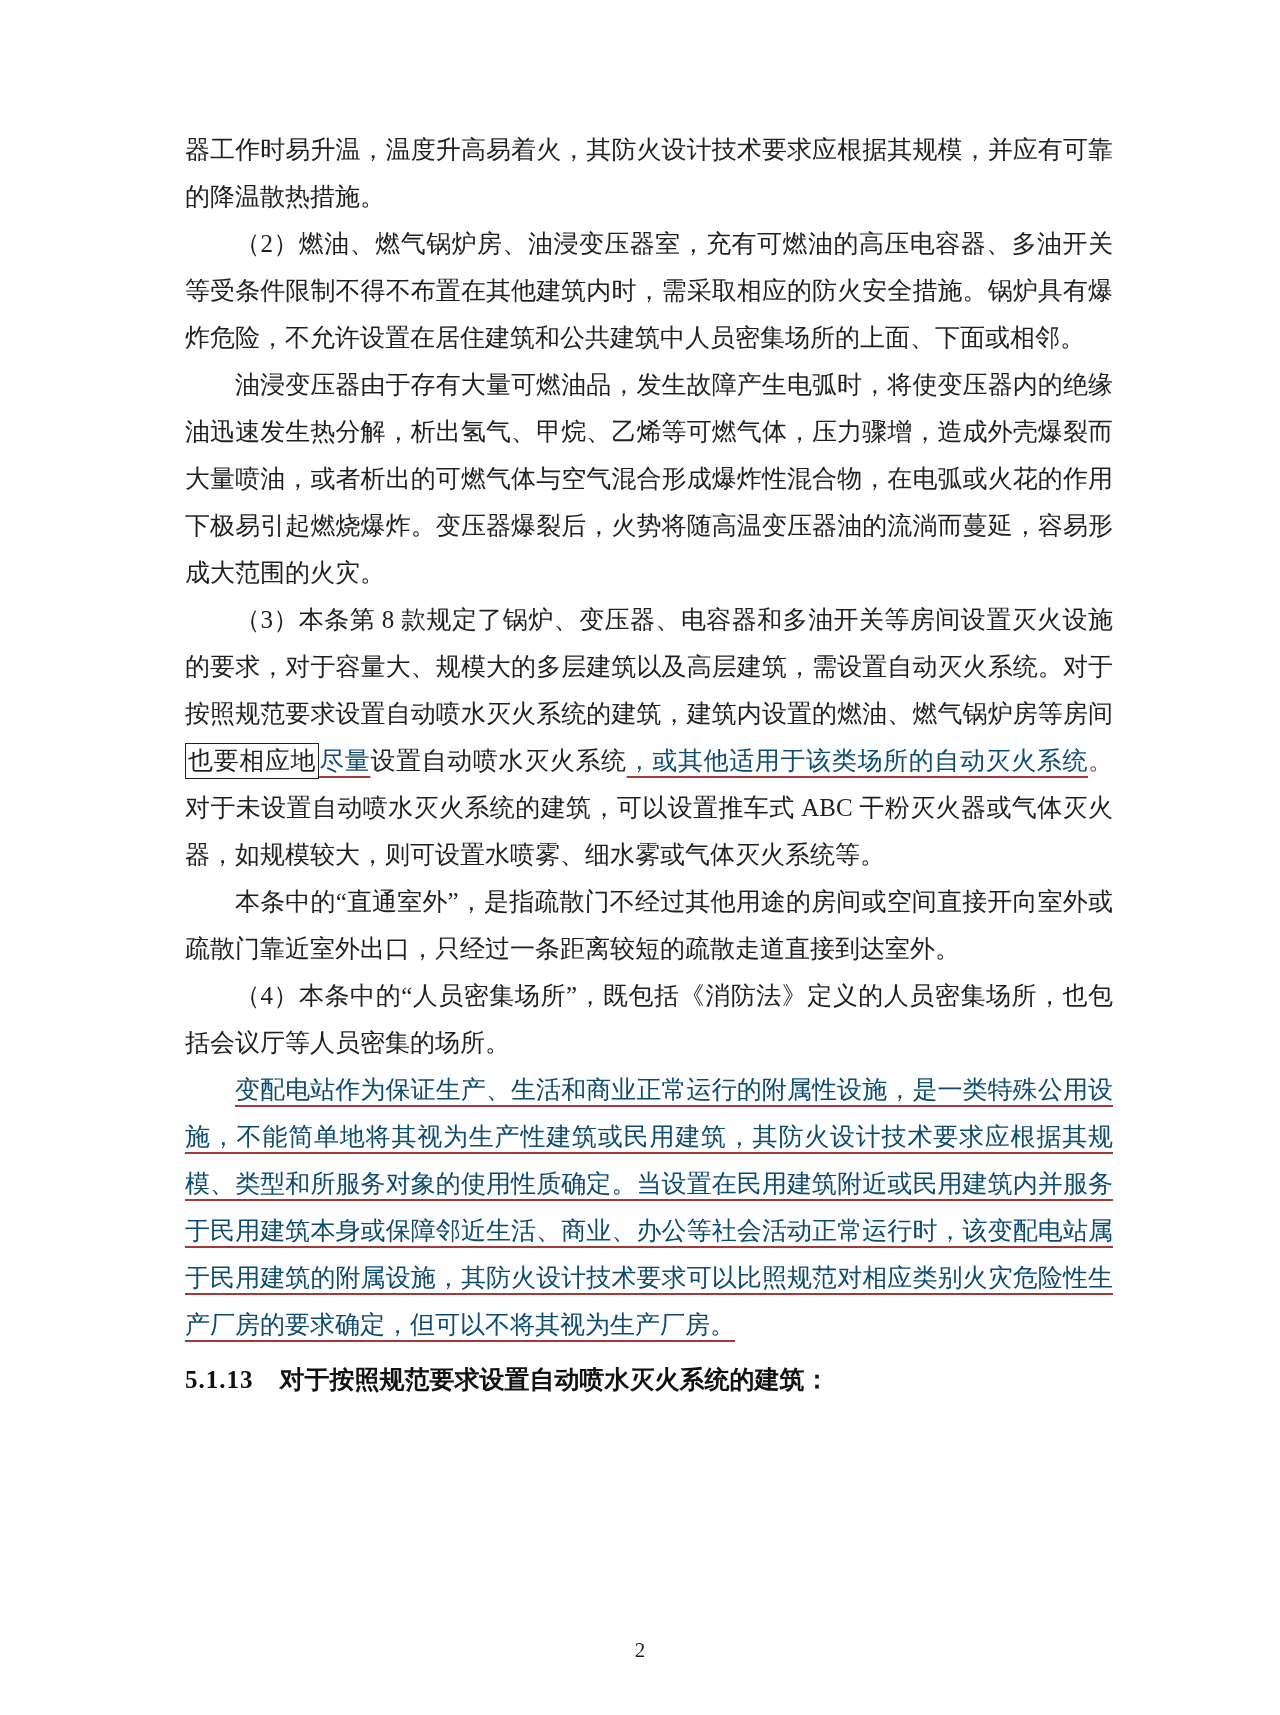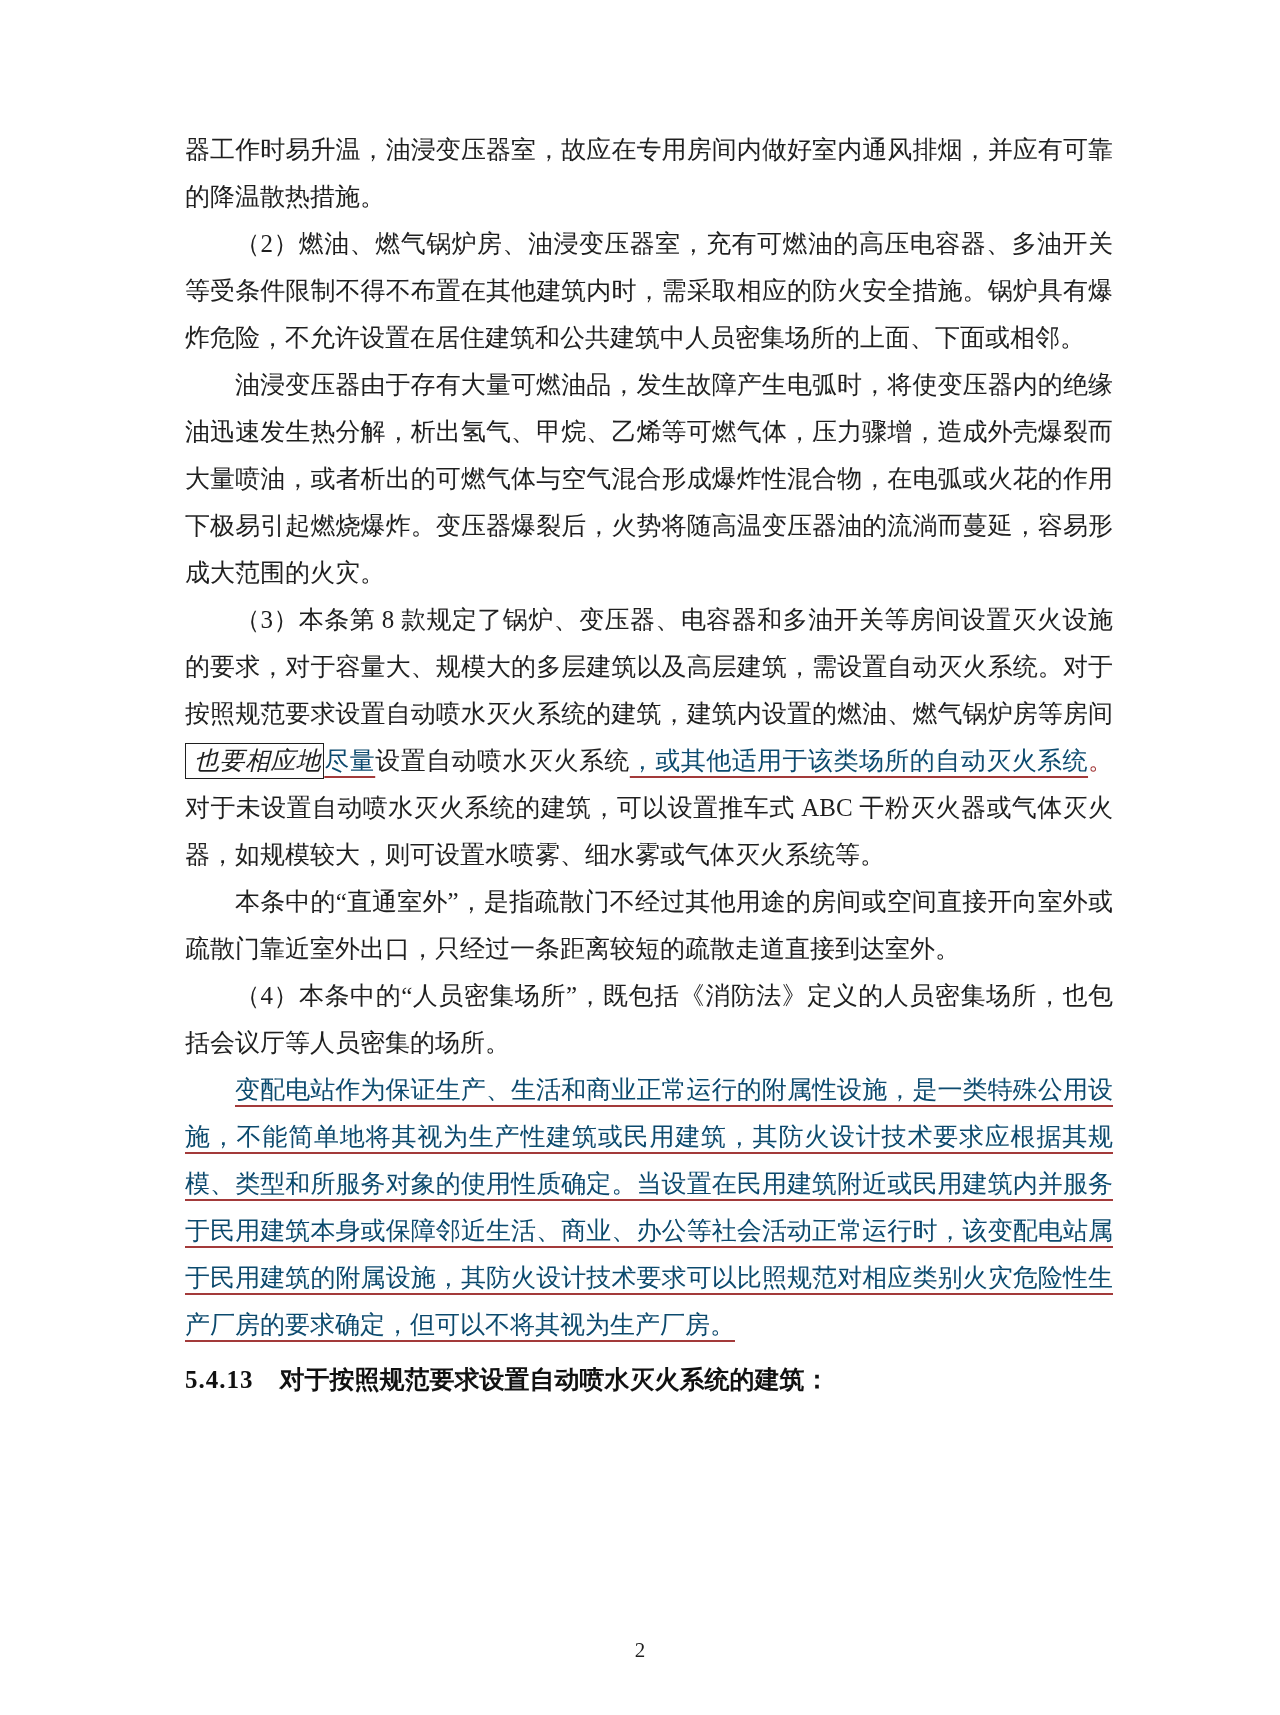--- a/index.html
+++ b/index.html
@@ -30,22 +30,21 @@
   .red-u {
     color: #0c4a6e;
     text-decoration: underline;
     text-decoration-color: #a33a3a;
     text-decoration-thickness: 1.5px;
     text-underline-offset: 7px;
   }
   .red-plain { color: #a33a3a; }
   .boxed {
     border: 1.6px solid #1f1f1f;
-    padding: 3px 2px 4px 8px;
-    font-style: italic;
+    padding: 3px 2px 4px 2px;
   }
   .heading {
     margin: 8px 0 0 0;
     font-weight: bold;
     text-indent: 0;
     color: #111111;
   }
   .clause-num {
     font-family: "Liberation Serif", "DejaVu Serif", serif;
     font-weight: bold;
@@ -65,26 +64,26 @@
     font-size: 21px;
     color: #1f1f1f;
   }
 </style>
 </head>
 <body>
 
 <div class="page">
   <div class="text-block">
     <div>
-        <p class="para no-indent"><span>器工作时易升温，油浸变压器室，故应在专用房间内做好室内通风排烟，并应有可靠的降温散热措施。</span></p>
+        <p class="para no-indent"><span>器工作时易升温，温度升高易着火，其防火设计技术要求应根据其规模，并应有可靠的降温散热措施。</span></p>
         <p class="para"><span>（2）燃油、燃气锅炉房、油浸变压器室，充有可燃油的高压电容器、多油开关等受条件限制不得不布置在其他建筑内时，需采取相应的防火安全措施。锅炉具有爆炸危险，不允许设置在居住建筑和公共建筑中人员密集场所的上面、下面或相邻。</span></p>
         <p class="para"><span>油浸变压器由于存有大量可燃油品，发生故障产生电弧时，将使变压器内的绝缘油迅速发生热分解，析出氢气、甲烷、乙烯等可燃气体，压力骤增，造成外壳爆裂而大量喷油，或者析出的可燃气体与空气混合形成爆炸性混合物，在电弧或火花的作用下极易引起燃烧爆炸。变压器爆裂后，火势将随高温变压器油的流淌而蔓延，容易形成大范围的火灾。</span></p>
         <p class="para"><span>（3）本条第 8 款规定了锅炉、变压器、电容器和多油开关等房间设置灭火设施的要求，对于容量大、规模大的多层建筑以及高层建筑，需设置自动灭火系统。对于按照规范要求设置自动喷水灭火系统的建筑，建筑内设置的燃油、燃气锅炉房等房间</span><span class="boxed">也要相应地</span><span class="red-u">尽量</span><span>设置自动喷水灭火系统</span><span class="red-u">，或其他适用于该类场所的自动灭火系统</span><span class="red-plain">。</span><span>对于未设置自动喷水灭火系统的建筑，可以设置推车式 ABC 干粉灭火器或气体灭火器，如规模较大，则可设置水喷雾、细水雾或气体灭火系统等。</span></p>
         <p class="para"><span>本条中的“直通室外”，是指疏散门不经过其他用途的房间或空间直接开向室外或疏散门靠近室外出口，只经过一条距离较短的疏散走道直接到达室外。</span></p>
         <p class="para"><span>（4）本条中的“人员密集场所”，既包括《消防法》定义的人员密集场所，也包括会议厅等人员密集的场所。</span></p>
         <p class="para"><span class="red-u">变配电站作为保证生产、生活和商业正常运行的附属性设施，是一类特殊公用设施，不能简单地将其视为生产性建筑或民用建筑，其防火设计技术要求应根据其规模、类型和所服务对象的使用性质确定。当设置在民用建筑附近或民用建筑内并服务于民用建筑本身或保障邻近生活、商业、办公等社会活动正常运行时，该变配电站属于民用建筑的附属设施，其防火设计技术要求可以比照规范对相应类别火灾危险性生产厂房的要求确定，但可以不将其视为生产厂房。</span></p>
       </div>
     <p class="heading">
-      <span class="clause-num">5.4.13</span><span class="clause-text">对于按照规范要求设置自动喷水灭火系统的建筑：</span>
+      <span class="clause-num">5.1.13</span><span class="clause-text">对于按照规范要求设置自动喷水灭火系统的建筑：</span>
     </p>
   </div>
   <div class="page-num">2</div>
 </div>
 
 </body></html>

